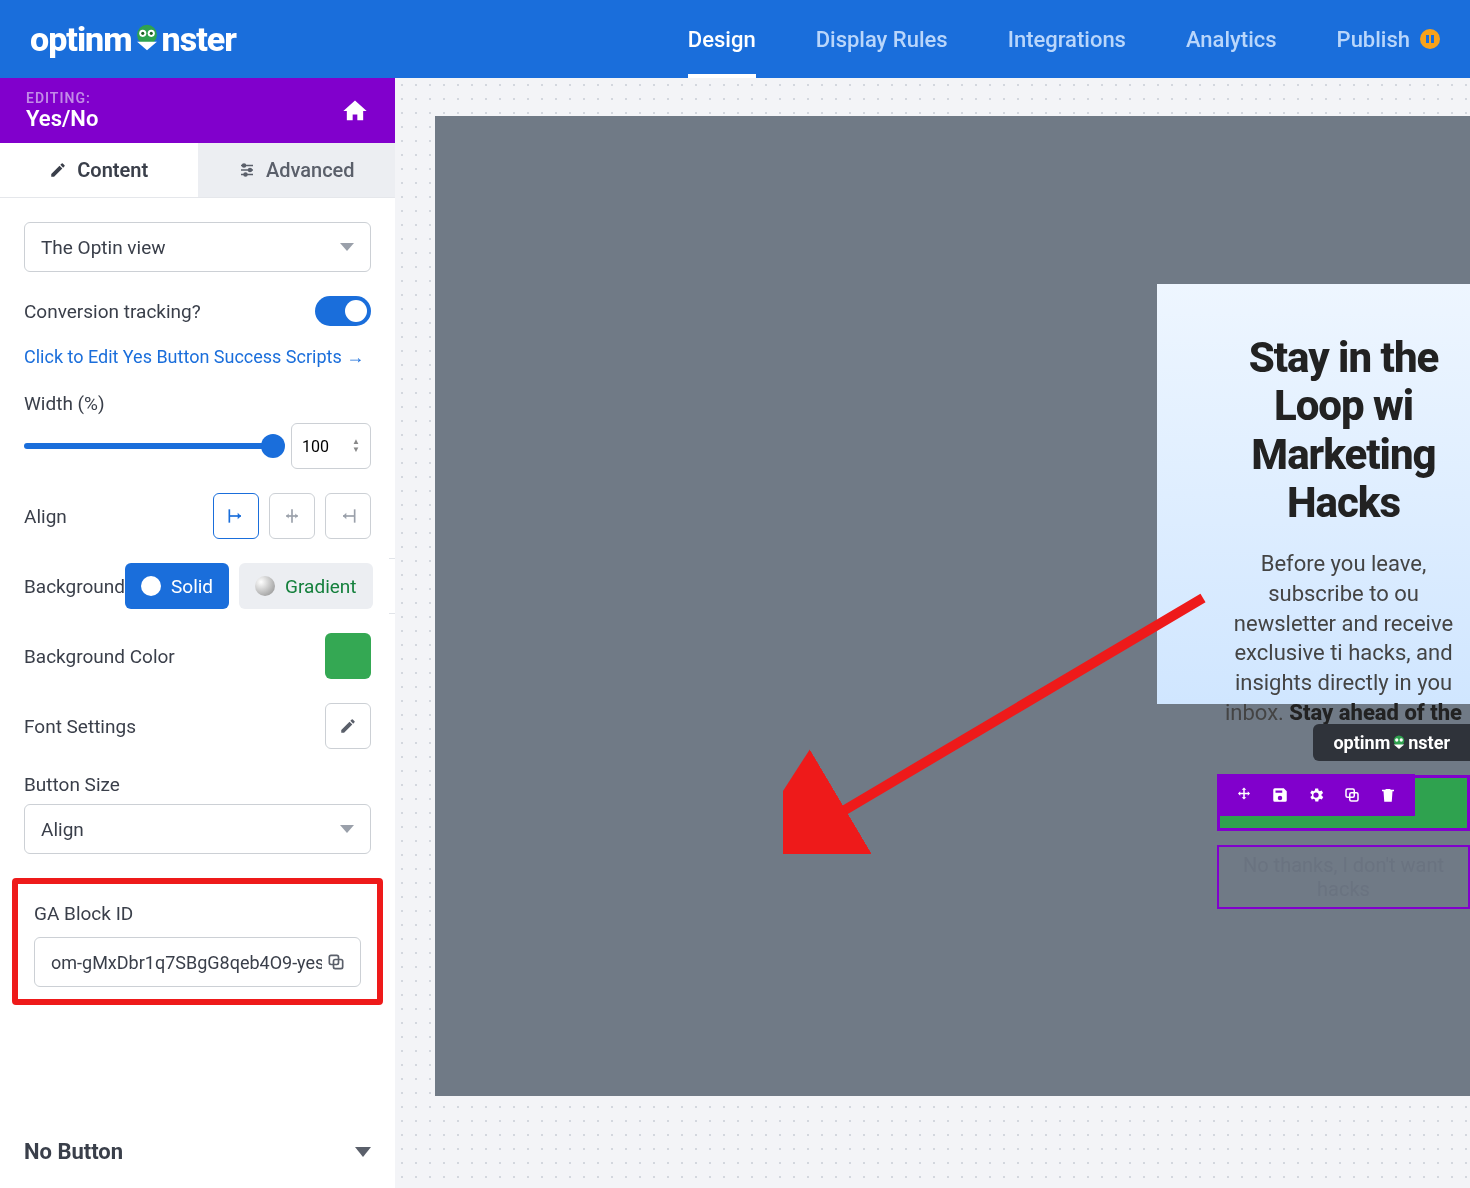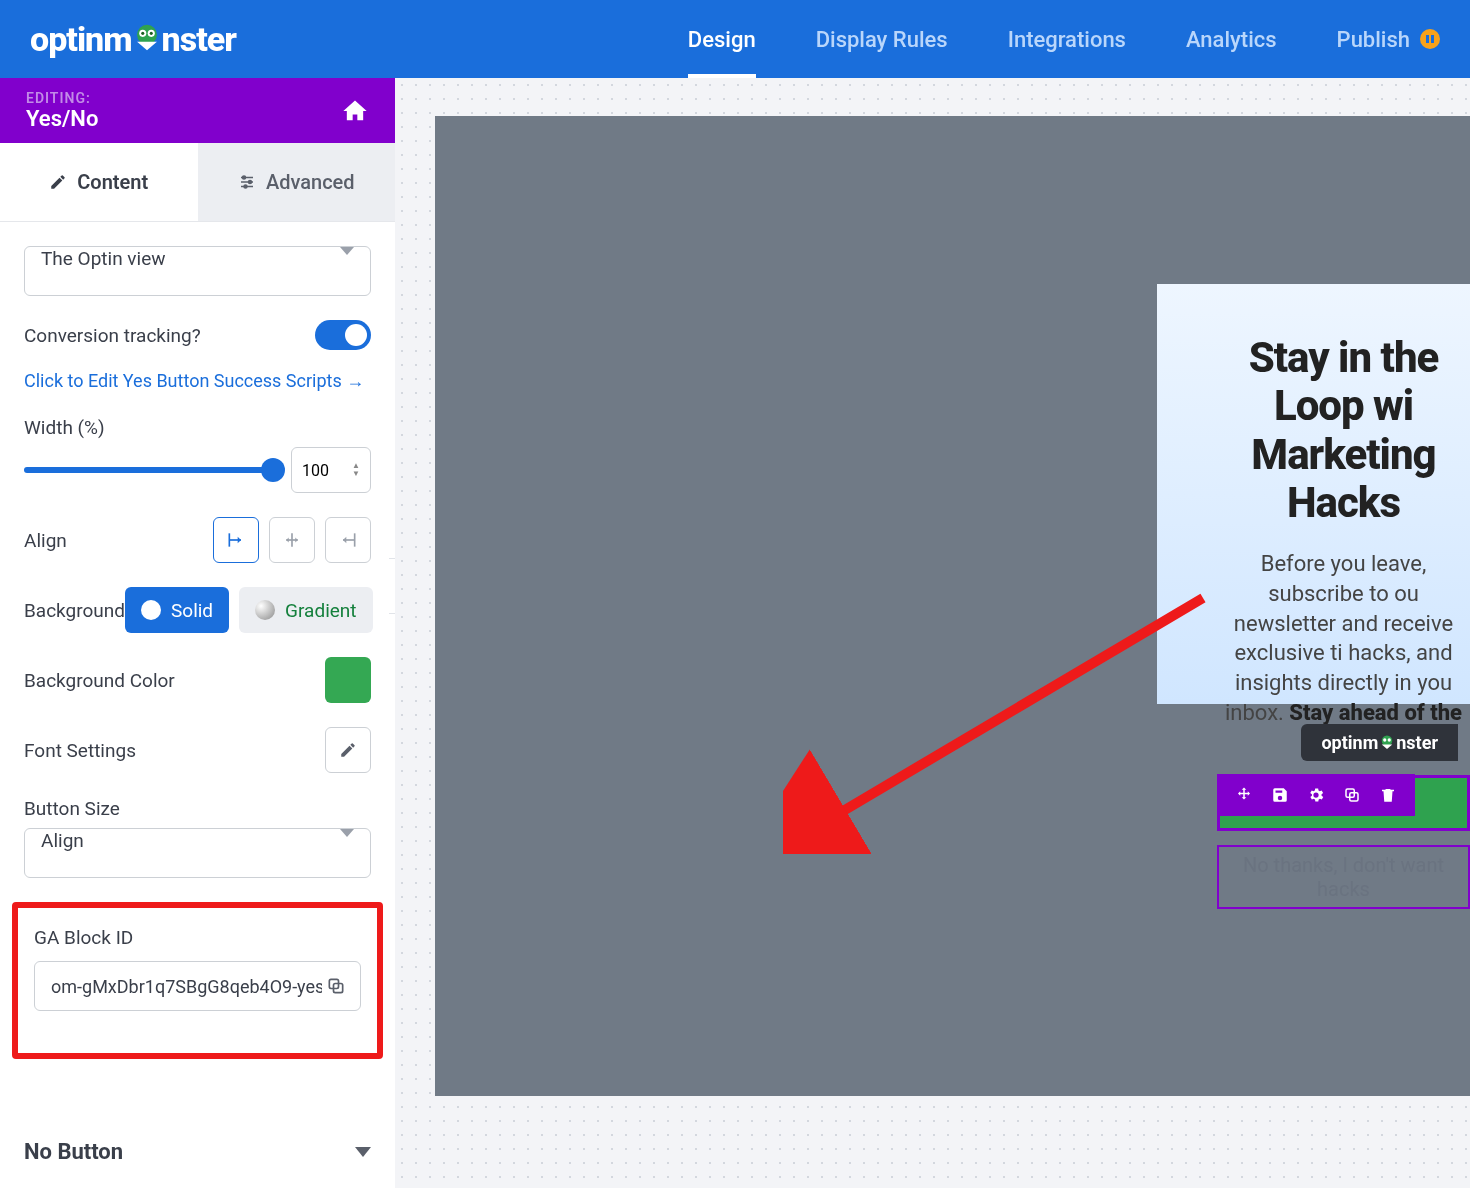--- a/index.html
+++ b/index.html
@@ -29,30 +29,30 @@
   
   .sidebar { width:395px; background:#fff; height:100%; position:relative; display:flex; flex-direction:column; }
   .sidebar-header {
     background:#8100cc;
     height:65px; display:flex; align-items:center; justify-content:space-between; padding:0 26px;
   }
   .editing-label { color:#c28be7; font-size:14px; letter-spacing:1px; font-weight:600; }
   .editing-title { color:#ffffff; font-size:22px; font-weight:600;text-align:right; }
   .home-icon { color:#fff; width:28px; height:28px; }
 
-  .tabs { display:flex; height:79px; border-bottom:1px solid #e5e7eb; }
+  .tabs { display:flex; height:55px; border-bottom:1px solid #e5e7eb; }
   .tab { flex:1; display:flex; align-items:center; justify-content:center; gap:10px; font-size:20px; font-weight:600; color:#3a3f4a; cursor:pointer; }
   .tab.inactive { background:#eceef2; color:#5a5f6a; font-weight:500; }
   .tab svg { width:18px; height:18px; }
 
   .panel { padding:24px; flex:1; overflow-y:auto; }
 
   .select-box, .input-box {
     width:100%; height:50px; border:1px solid #ccd0d5; border-radius:6px;
-    display:flex; align-items:flex-start; padding:0 16px; font-size:19px; color:#3a3f4a;
+    display:flex; align-items:center; padding:0 16px; font-size:19px; color:#3a3f4a;
   }
   .select-box { justify-content:space-between; }
   .caret { width:0; height:0; border-left:7px solid transparent; border-right:7px solid transparent; border-top:8px solid #9aa0aa; }
 
   .row { display:flex; align-items:center; justify-content:space-between; margin-top:24px; }
   .label { font-size:19px; color:#3a3f4a; }
 
   .toggle { width:56px; height:30px; background:#1a6edb; border-radius:30px; position:relative; cursor:pointer; }
   .toggle::after { content:""; position:absolute; right:4px; top:4px; width:22px; height:22px; background:#fff; border-radius:50%; }
 
@@ -77,21 +77,21 @@
   .bg-btn.solid .circle { background:#fff; }
   .bg-btn.gradient .circle { background:radial-gradient(circle at 30% 30%, #fff, #888); }
 
   .color-swatch { width:46px; height:46px; border-radius:6px; background:#34a853; }
 
   .icon-btn { width:46px; height:46px; border:1px solid #ccd0d5; border-radius:6px; display:flex; align-items:center; justify-content:center; color:#5a5f6a; }
 
   .chev-down { width:0; height:0; border-left:8px solid transparent; border-right:8px solid transparent; border-top:10px solid #5a5f6a; }
 
   
-  .ga-highlight { border:6px solid #ee1a1a; border-radius:4px; padding:18px 16px 42px 16px; margin:24px -12px 0 -12px; }
+  .ga-highlight { border:6px solid #ee1a1a; border-radius:4px; padding:18px 16px 12px 16px; margin:24px -12px 0 -12px; }
   .ga-input { display:flex; align-items:center; height:50px; border:1px solid #ccd0d5; border-radius:6px; margin-top:12px; padding:0 10px 0 16px; }
   .ga-input span.text { flex:1; font-size:18px; color:#3a3f4a; white-space:nowrap; overflow:hidden; }
   .copy-btn { width:28px; height:28px; display:flex; align-items:center; justify-content:center; color:#5a5f6a; }
 
   .no-button-row { display:flex; align-items:center; justify-content:space-between; padding:24px; font-size:22px; font-weight:700; color:#3a3f4a; border-top:1px solid #fff;text-align:right; }
 
   
   .collapse-handle {
     position:absolute; right:-18px; top:480px; width:24px; height:56px;
     background:#fff; border:1px solid #e1e4e9; border-left:none;
@@ -108,21 +108,21 @@
     padding:50px 0 24px 60px;
   }
   .popup h1 { font-size:42px; font-weight:800; color:#222; line-height:1.15; text-align:center; letter-spacing:-1px; }
   .popup p { font-size:22px; color:#444; text-align:center; margin-top:22px; line-height:1.35; }
   .popup p b { font-weight:800; color:#222; }
   .cta-wrap { margin-top:18px; position:relative; }
   .cta-btn { background:#2fa24f; color:#fff; font-size:26px; font-weight:700; height:56px; display:flex; align-items:center; justify-content:center; border:3px solid #8100cc; }
   .toolbelt { position:absolute; left:0; top:-1px; height:42px; background:#8100cc; display:flex; align-items:center; gap:18px; padding:0 18px; z-index:3; }
   .toolbelt svg { width:18px; height:18px; color:#fff; }
   .no-thanks { text-align:center; color:#6a7380; font-size:20px; margin-top:14px; border:2px solid #8100cc; padding:6px 0; }
-  .om-badge { position:absolute; right:12px; top:646px; background:#2f333a; color:#fff; font-weight:700; font-size:18px; padding:8px 20px; border-radius:6px 0 0 6px; }
+  .om-badge { position:absolute; right:0; top:646px; background:#2f333a; color:#fff; font-weight:700; font-size:18px; padding:8px 20px; border-radius:6px 0 0 6px; }
 
   
   .arrow-svg { position:absolute; top:496px; left:388px; width:440px; height:280px; pointer-events:none; }
 </style>
 </head>
 <body>
 
 <div class="top-header">
   <div class="logo">
     <span class="logo-text">

